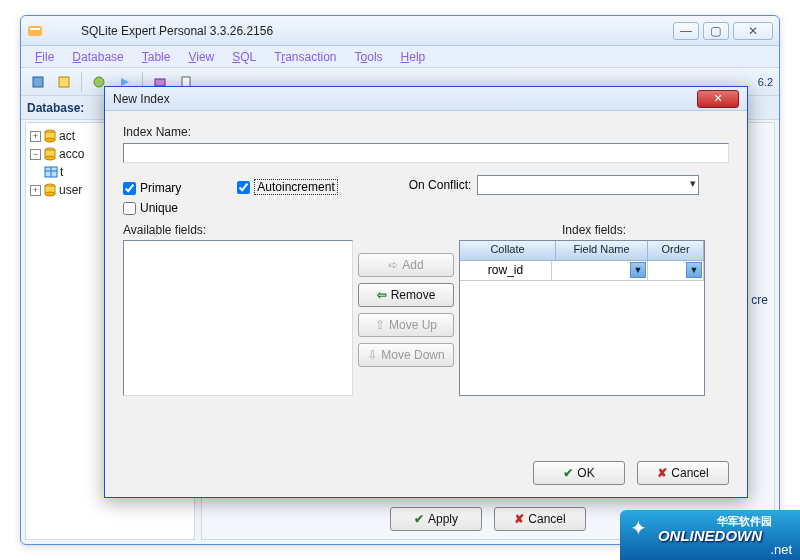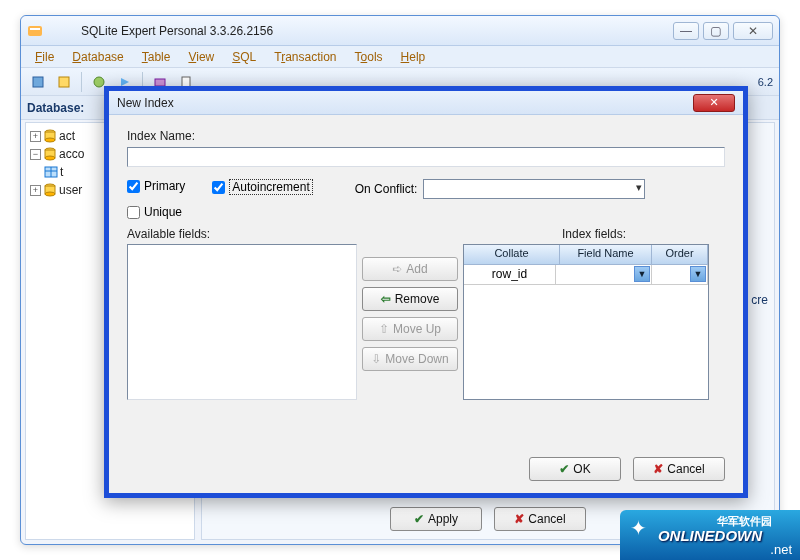--- a/index.html
+++ b/index.html
@@ -8,21 +8,21 @@
 
 .main-window { position: absolute; left: 20px; top: 15px; width: 760px; height: 530px; border: 1px solid #5a8fd6; border-radius: 6px; background: #f0f4fb; box-shadow: 0 2px 8px rgba(0,0,0,0.15); }
 .main-title { height: 30px; background: linear-gradient(#f3f8ff,#dbe8f9); border-bottom: 1px solid #b7cce8; border-radius: 6px 6px 0 0; display: flex; align-items: center; padding: 0 6px; gap: 32px; }
 .main-title .app-icon { width: 16px; height: 16px; margin-right: 6px; }
 .main-title .title-text { flex: 1; color: #222; }
 .win-btns { display: flex; gap: 4px; }
 .win-btn { width: 26px; height: 18px; border: 1px solid #9fb6d4; background: linear-gradient(#f7fbff,#e3edf9); border-radius: 3px; display:flex;align-items:center;justify-content:center;color:#556;cursor:default; }
 .win-btn.close { width: 40px; color:#555; }
 
 .menu-bar { height: 22px; background: #e7f0fb; border-bottom: 1px solid #cdd9ea; display: flex; align-items: center; padding: 0 6px; gap: 2px; }
-.menu-item { padding: 2px 8px; color: #a16207; }
+.menu-item { padding: 2px 8px; color: #8b5cf6; }
 .menu-item u { text-decoration: underline; }
 
 .tool-bar { height: 28px; background: linear-gradient(#eef5fe,#e0eaf7); border-bottom: 1px solid #cdd9ea; display: flex; align-items: center; padding: 0 6px; gap: 4px; }
 .tool-btn { width: 22px; height: 22px; border: 1px solid transparent; display:flex;align-items:center;justify-content:center; }
 .tool-sep { width:1px; height:20px; background:#bcd; margin:0 2px; }
 
 .db-bar { height: 24px; background: #e3ecf8; border-bottom: 1px solid #cdd9ea; display:flex; align-items:center; padding:0 6px; color:#1a3a6a; font-weight: bold; }
 
 .tree-panel { position:absolute; left:4px; top:106px; width:170px; height:418px; border:1px solid #cdd9ea; background:#fff; }
 .tree { padding:4px 2px; }
@@ -30,30 +30,30 @@
 .tree-row.l1 { padding-left: 16px; }
 .tree-toggle { width:11px; height:11px; border:1px solid #888; background:#fff; display:flex;align-items:center;justify-content:center;font-size:9px;color:#555;line-height:1; }
 .db-icon { width:14px; height:14px; }
 .tree-label { color:#222; }
 
 
 .right-panel { position:absolute; left:180px; top:106px; right:4px; height:418px; border:1px solid #cdd9ea; background:#f4f8fd; }
 .right-panel .btn-row { position:absolute; bottom:8px; left:0; right:0; display:flex; gap:12px; justify-content:center; }
 
 
-.dialog { position:absolute; left:104px; top:86px; width:644px; height:412px; border:5px solid #1d4ed8; background:#f1f1f1; box-shadow:0 4px 18px rgba(0,0,0,.35); }
+.dialog { position:absolute; left:104px; top:86px; width:644px; height:412px; border:1px solid #1d4ed8; background:#f1f1f1; box-shadow:0 4px 18px rgba(0,0,0,.35); }
 .dlg-title { height:24px; background:linear-gradient(#e9f1fc,#d7e5f7); border-bottom:1px solid #b7cce8; display:flex; align-items:center; padding:0 8px; }
 .dlg-title .txt { flex:1; color:#222; }
 .dlg-close { width:42px; height:18px; background:linear-gradient(#e57373,#c62828); border:1px solid #8e1b1b; border-radius:3px; color:#fff; display:flex;align-items:center;justify-content:center;font-size:11px;cursor:default; }
 
 .dlg-body { padding:14px 18px 10px 18px; }
 .label { color:#222; }
 .index-name-input { width:100%; height:20px; margin-top:4px; background:#fff; border-top:1px solid #7a8aa0; border-left:1px solid #7a8aa0; border-bottom:1px solid #d8dde5; border-right:1px solid #d8dde5; }
 
-.check-row { margin-top:12px; display:flex; align-items:flex-start; gap:27px; }
+.check-row { margin-top:12px; display:flex; align-items:flex-end; gap:56px; }
 .check { display:flex; align-items:center; gap:4px; }
 .check input { width:13px; height:13px; }
 .autoinc { border:1px dotted #333; padding:0 2px; }
 .conflict-select { width:222px; height:20px; border:1px solid #7a8aa0; background:#fff; position:relative; margin-left:6px; }
 .conflict-select::after { content:"▾"; position:absolute; right:3px; top:1px; color:#333; font-size:11px; }
 
 .row2 { margin-top:6px; }
 
 .mid-row { margin-top:8px; display:flex; gap:5px; }
 .avail-col { width:230px; }

